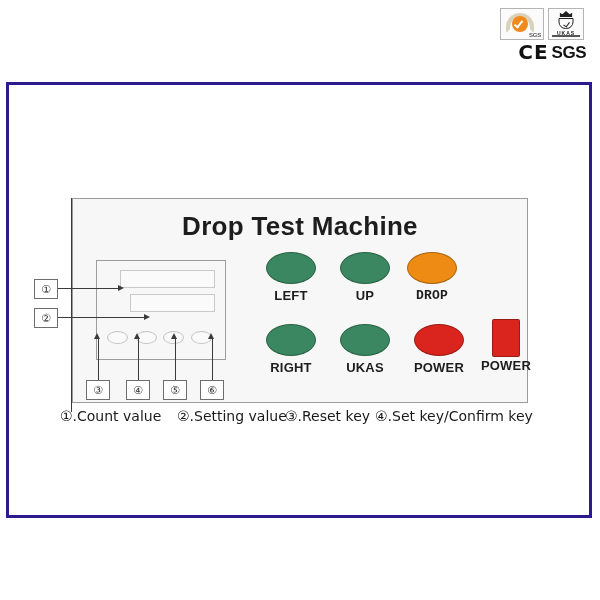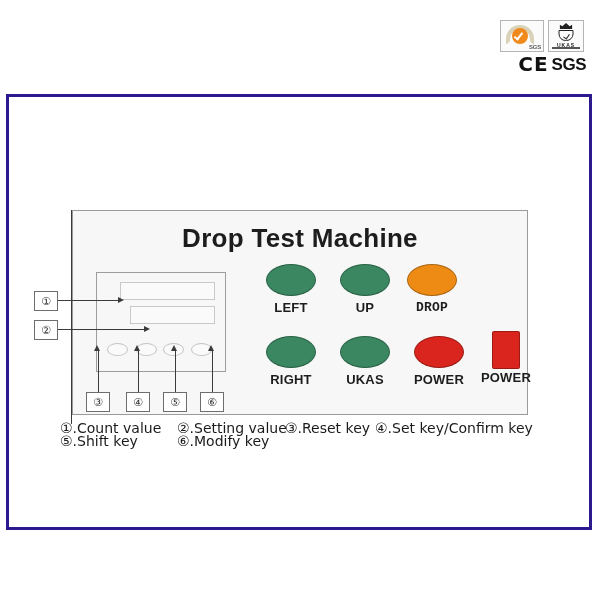--- a/index.html
+++ b/index.html
@@ -12,21 +12,20 @@
     height: 600px;
     font-family: "Liberation Sans", sans-serif;
     overflow: hidden;
   }
 
   #stage {
     position: relative;
     width: 600px;
     height: 540px;
     background: #ffffff;
-    margin-top: 12px;
   }
 
   
   #frame {
     position: absolute;
     left: 6px;
     top: 82px;
     width: 586px;
     height: 436px;
     border: 3px solid #2d1a8f;
@@ -434,19 +433,15 @@
     </div>
   </div>
 
   <div id="legend">
     <div class="legend-row">
       <span class="legend-item" style="left:0px;">①.Count value</span>
       <span class="legend-item" style="left:117px;">②.Setting value</span>
       <span class="legend-item" style="left:225px;">③.Reset key</span>
       <span class="legend-item" style="left:315px;">④.Set key/Confirm key</span>
     </div>
-    <div class="legend-row">
-      <span class="legend-item" style="left:0px;">⑤.Shift key</span>
-      <span class="legend-item" style="left:117px;">⑥.Modify key</span>
-    </div>
   </div>
 
 </div>
 
 </body></html>

